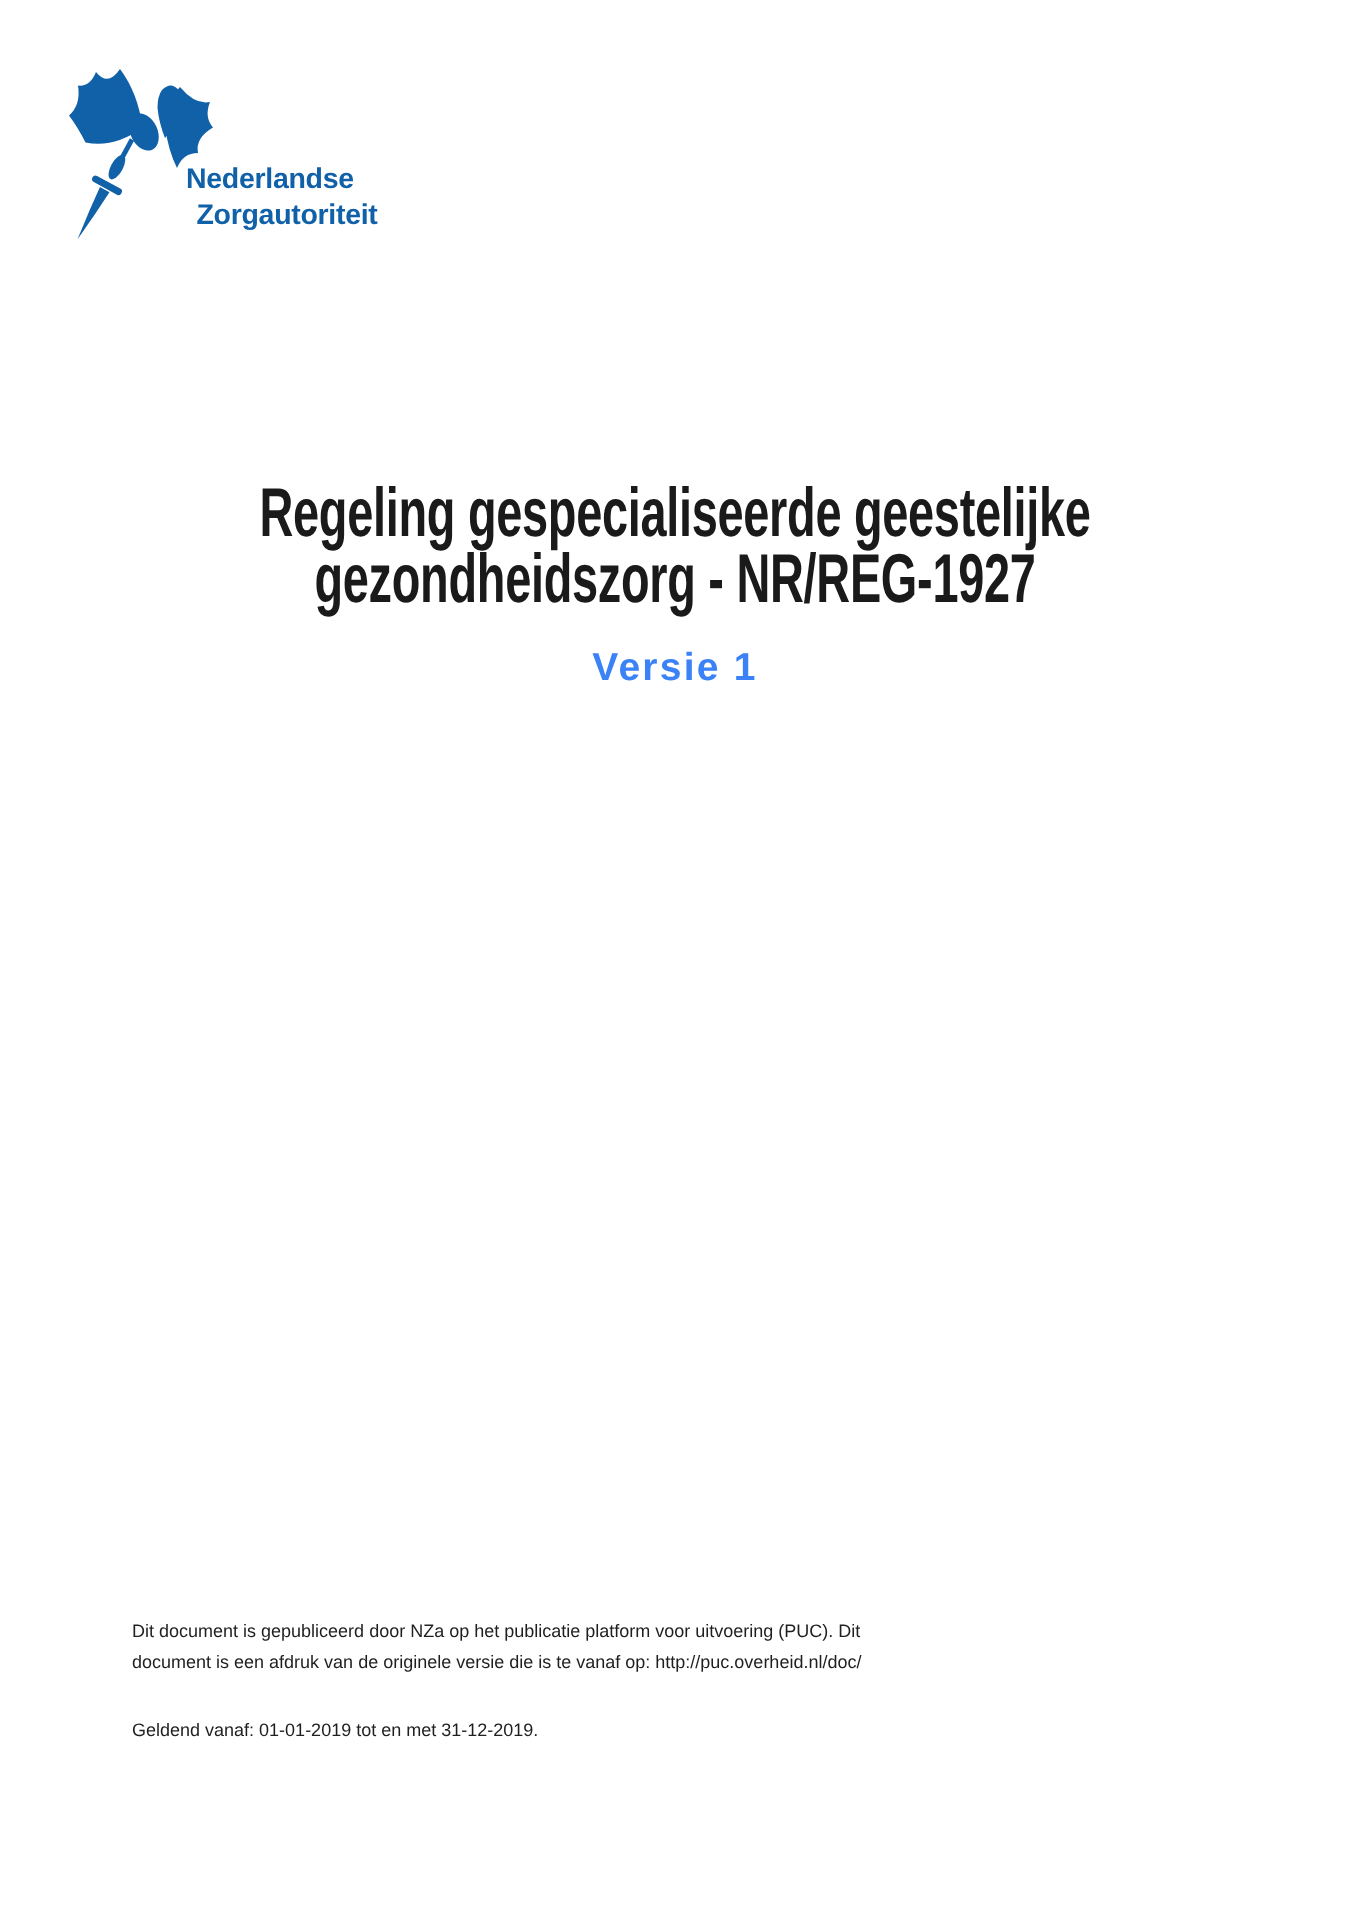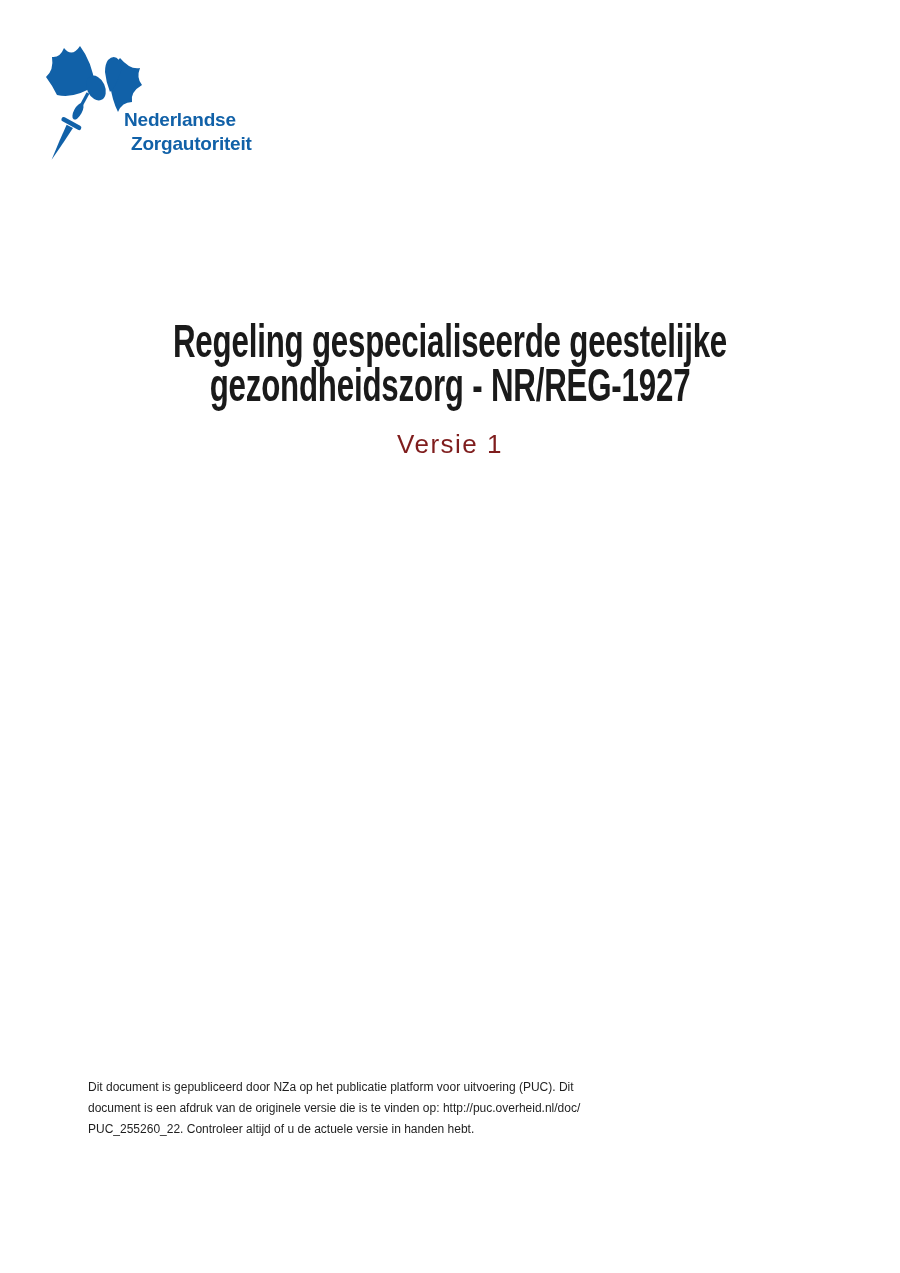--- a/index.html
+++ b/index.html
@@ -51,24 +51,24 @@
     white-space: nowrap;
   }
 
   .doc-version {
     position: absolute;
     left: 0;
     top: 429px;
     width: 900px;
     text-align: center;
     font-size: 26px;
-    font-weight: 400;
+    font-weight: 700;
     letter-spacing: 1.5px;
     line-height: 30px;
-    color: #7f1d1d;
+    color: #3b82f6;
   }
 
   
   .footer {
     position: absolute;
     left: 88px;
     top: 1077px;
     width: 730px;
     font-size: 12px;
     line-height: 21px;
@@ -111,18 +111,18 @@
   <h1 class="doc-title">
     <span>Regeling gespecialiseerde geestelijke</span><br>
     <span>gezondheidszorg - NR/REG-1927</span>
   </h1>
 
   <div class="doc-version">Versie 1</div>
 
   <div class="footer">
     <div>
       <div class="note-line">Dit document is gepubliceerd door NZa op het publicatie platform voor uitvoering (PUC). Dit</div>
-      <div class="note-line">document is een afdruk van de originele versie die is te vinden op: http://puc.overheid.nl/doc/</div>
-      <div class="note-line">PUC_255260_22. Controleer altijd of u de actuele versie in handen hebt.</div>
+      <div class="note-line">document is een afdruk van de originele versie die is te vanaf op: http://puc.overheid.nl/doc/</div>
     </div>
+    <div class="validity">Geldend vanaf: 01-01-2019 tot en met 31-12-2019.</div>
   </div>
 
 </div>
 
 </body></html>

